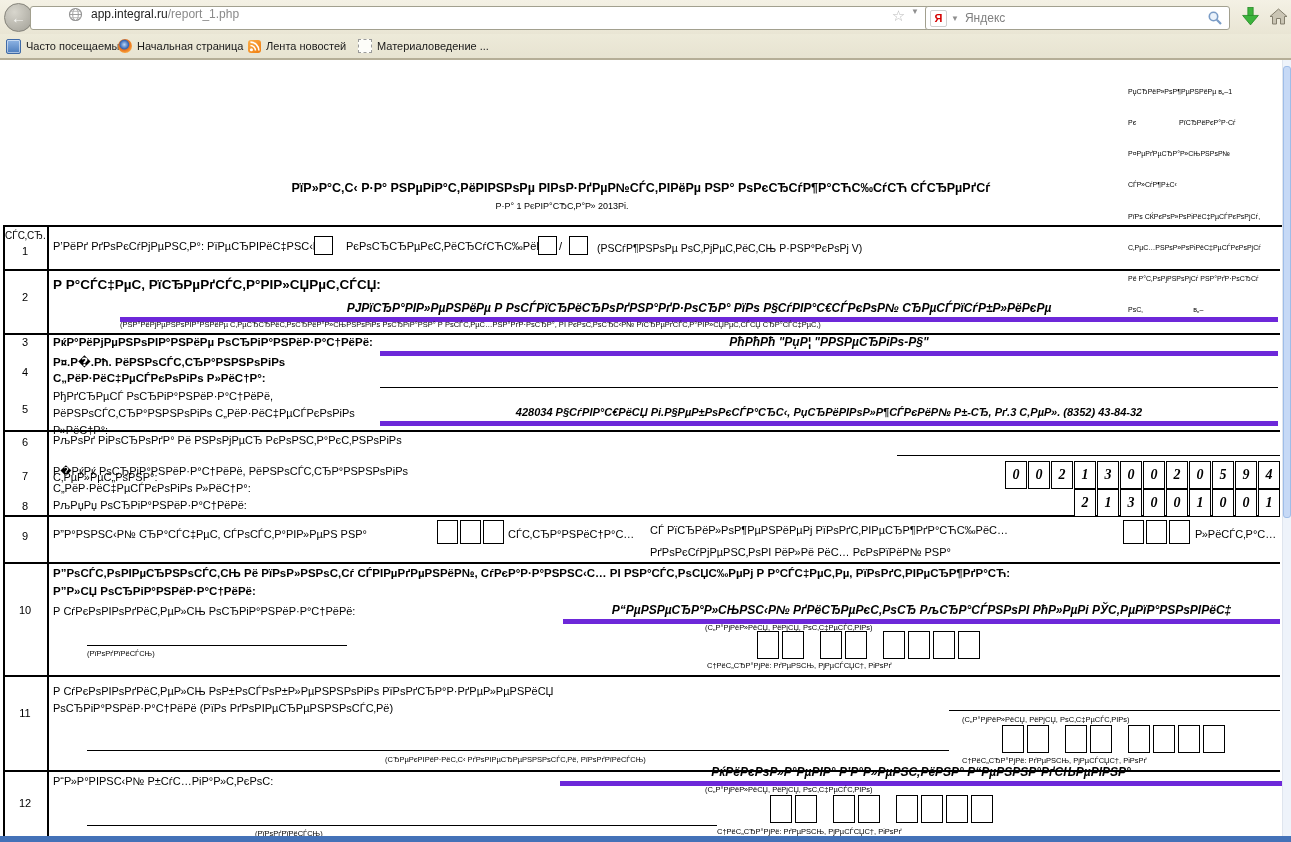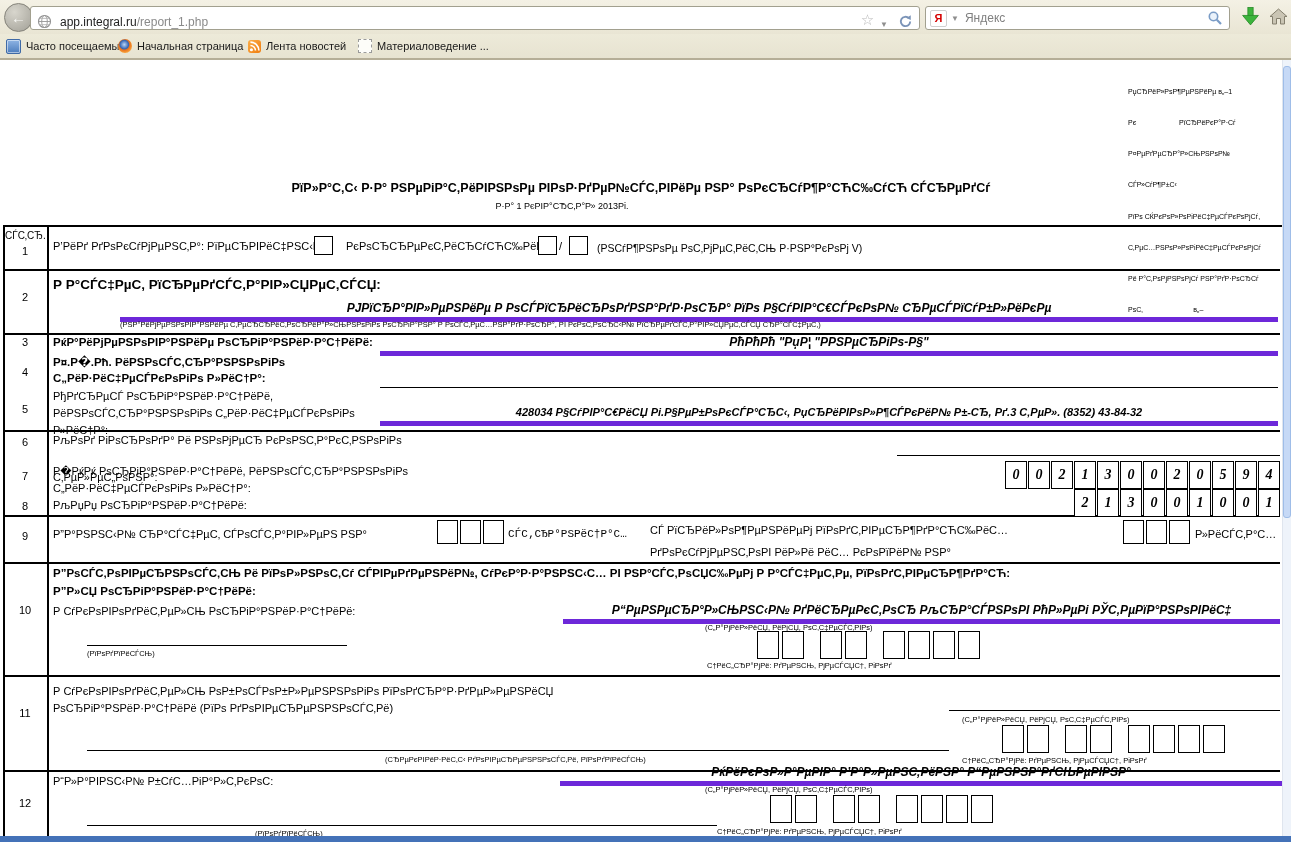--- a/index.html
+++ b/index.html
@@ -5,21 +5,21 @@
   html,body{margin:0;padding:0;background:#fff;}
   .page{position:relative;width:1291px;height:842px;background:#fff;overflow:hidden;
         font-family:"Liberation Sans","DejaVu Sans",sans-serif;color:#000;}
   
   .navbar{position:absolute;left:0;top:0;width:1291px;height:34px;
           background:linear-gradient(#f4f1e5,#e9e5d4);border-bottom:1px solid #cfc9b3;}
   .backbtn{position:absolute;left:4px;top:3px;width:27px;height:27px;border-radius:50%;
            background:radial-gradient(circle at 35% 30%,#d8d6cd,#a19f96);border:1px solid #85837a;
            display:flex;align-items:center;justify-content:center;color:#f8f8f5;font-size:15px;font-weight:bold;}
   .urlbar{position:absolute;left:30px;top:6px;width:888px;height:22px;background:#fff;
-          border:1px solid #a2a08f;border-radius:3px;display:flex;align-items:flex-end;}
+          border:1px solid #a2a08f;border-radius:3px;display:flex;align-items:flex-start;padding-left:31px;}
   .urlbar .globe{margin-left:6px;width:15px;height:15px;flex:0 0 auto;}
   .urltext{margin-left:8px;font-size:12px;white-space:nowrap;overflow:hidden;flex:1 1 auto;}
   .urlhost{color:#222;}
   .urlpath{color:#8a8a8a;}
   .star{color:#b9b9b9;font-size:15px;margin-right:6px;}
   .ddown{color:#8f8f8f;font-size:8px;margin-right:10px;}
   .reloadico{width:15px;height:15px;margin-right:6px;}
   .searchbox{position:absolute;left:925px;top:6px;width:303px;height:22px;background:#fff;
              border:1px solid #a2a08f;border-radius:3px;display:flex;align-items:center;}
   .yico{margin-left:4px;width:15px;height:15px;border:1px solid #d0d0d0;border-radius:2px;
@@ -230,21 +230,21 @@
         <div class="dbox">0</div>
         <div class="dbox">1</div>
       </div>
 
     <div class="lab" style="left:48px;top:301px;">Р”Р°РЅРЅС‹Р№ СЂР°СЃС‡РµС‚ СЃРѕСЃС‚Р°РІР»РµРЅ РЅР°</div>
     <div class="boxrow" style="left:432px;top:293px;">
         <div class="ebox"></div>
         <div class="ebox"></div>
         <div class="ebox"></div>
       </div>
-    <div class="lab" style="left:503px;top:301px;font-family:Liberation Mono, monospace;">СЃС‚СЂР°РЅРёС†Р°С…</div>
+    <div class="lab" style="left:503px;top:301px;">СЃС‚СЂР°РЅРёС†Р°С…</div>
     <div class="lab" style="left:645px;top:297px;">СЃ РїСЂРёР»РѕР¶РµРЅРёРµРј РїРѕРґС‚РІРµСЂР¶РґР°СЋС‰РёС…</div>
     <div class="lab" style="left:645px;top:319px;">РґРѕРєСѓРјРµРЅС‚РѕРІ РёР»Рё РёС… РєРѕРїРёР№ РЅР°</div>
     <div class="boxrow" style="left:1118px;top:293px;">
         <div class="ebox"></div>
         <div class="ebox"></div>
         <div class="ebox"></div>
       </div>
     <div class="lab" style="left:1190px;top:301px;">Р»РёСЃС‚Р°С…</div>
 
     <div class="labb" style="left:48px;top:340px;">Р”РѕСЃС‚РѕРІРµСЂРЅРѕСЃС‚СЊ Рё РїРѕР»РЅРѕС‚Сѓ СЃРІРµРґРµРЅРёР№, СѓРєР°Р·Р°РЅРЅС‹С… РІ РЅР°СЃС‚РѕСЏС‰РµРј Р Р°СЃС‡РµС‚Рµ, РїРѕРґС‚РІРµСЂР¶РґР°СЋ:</div>

